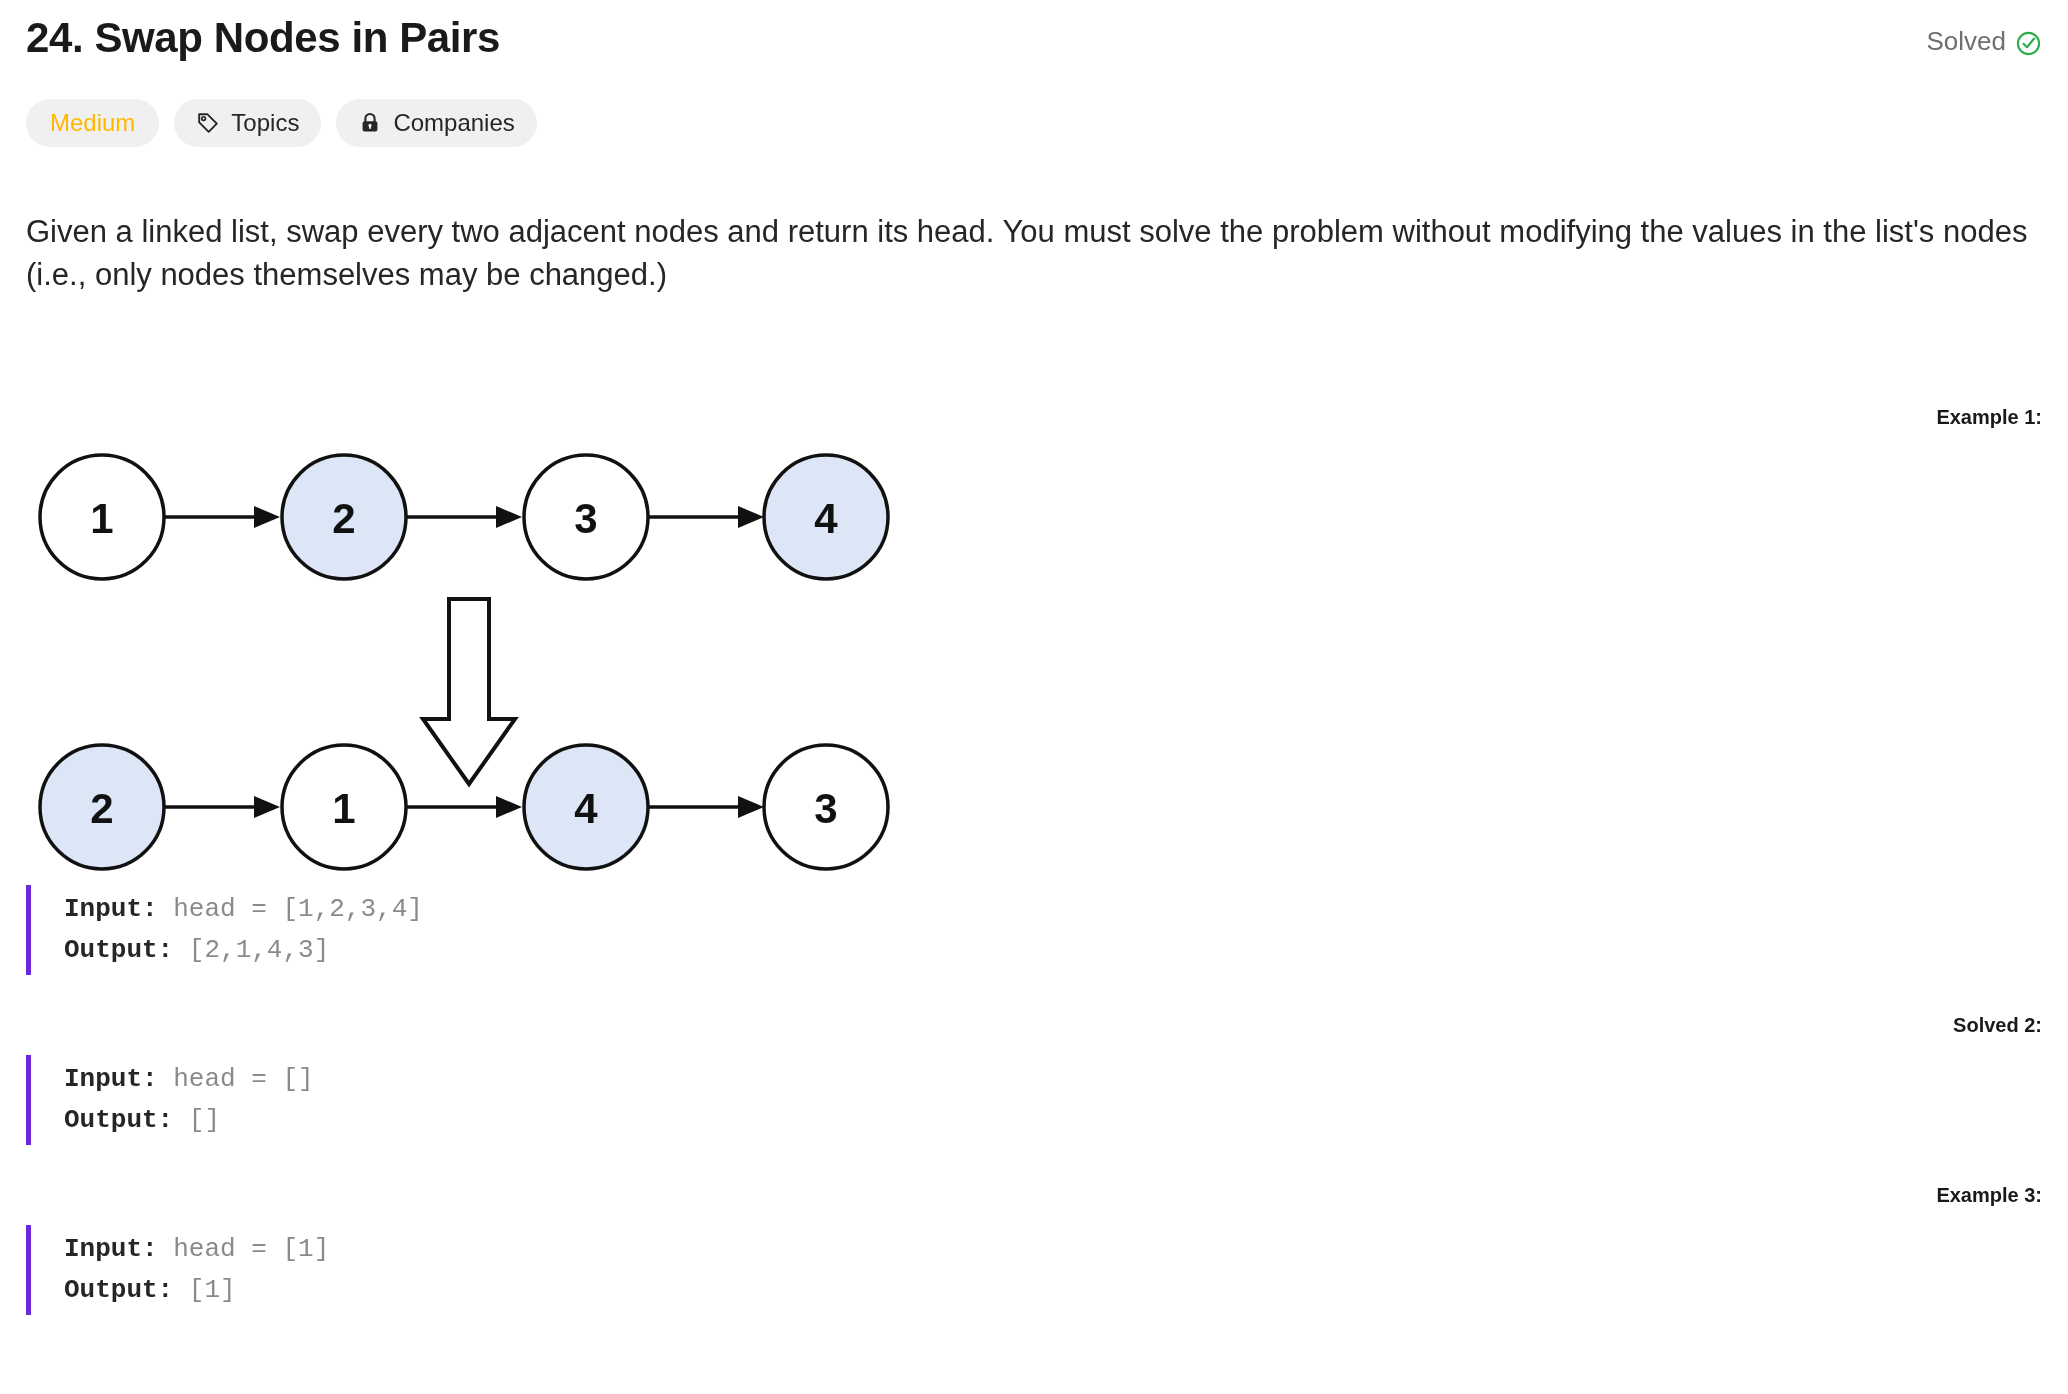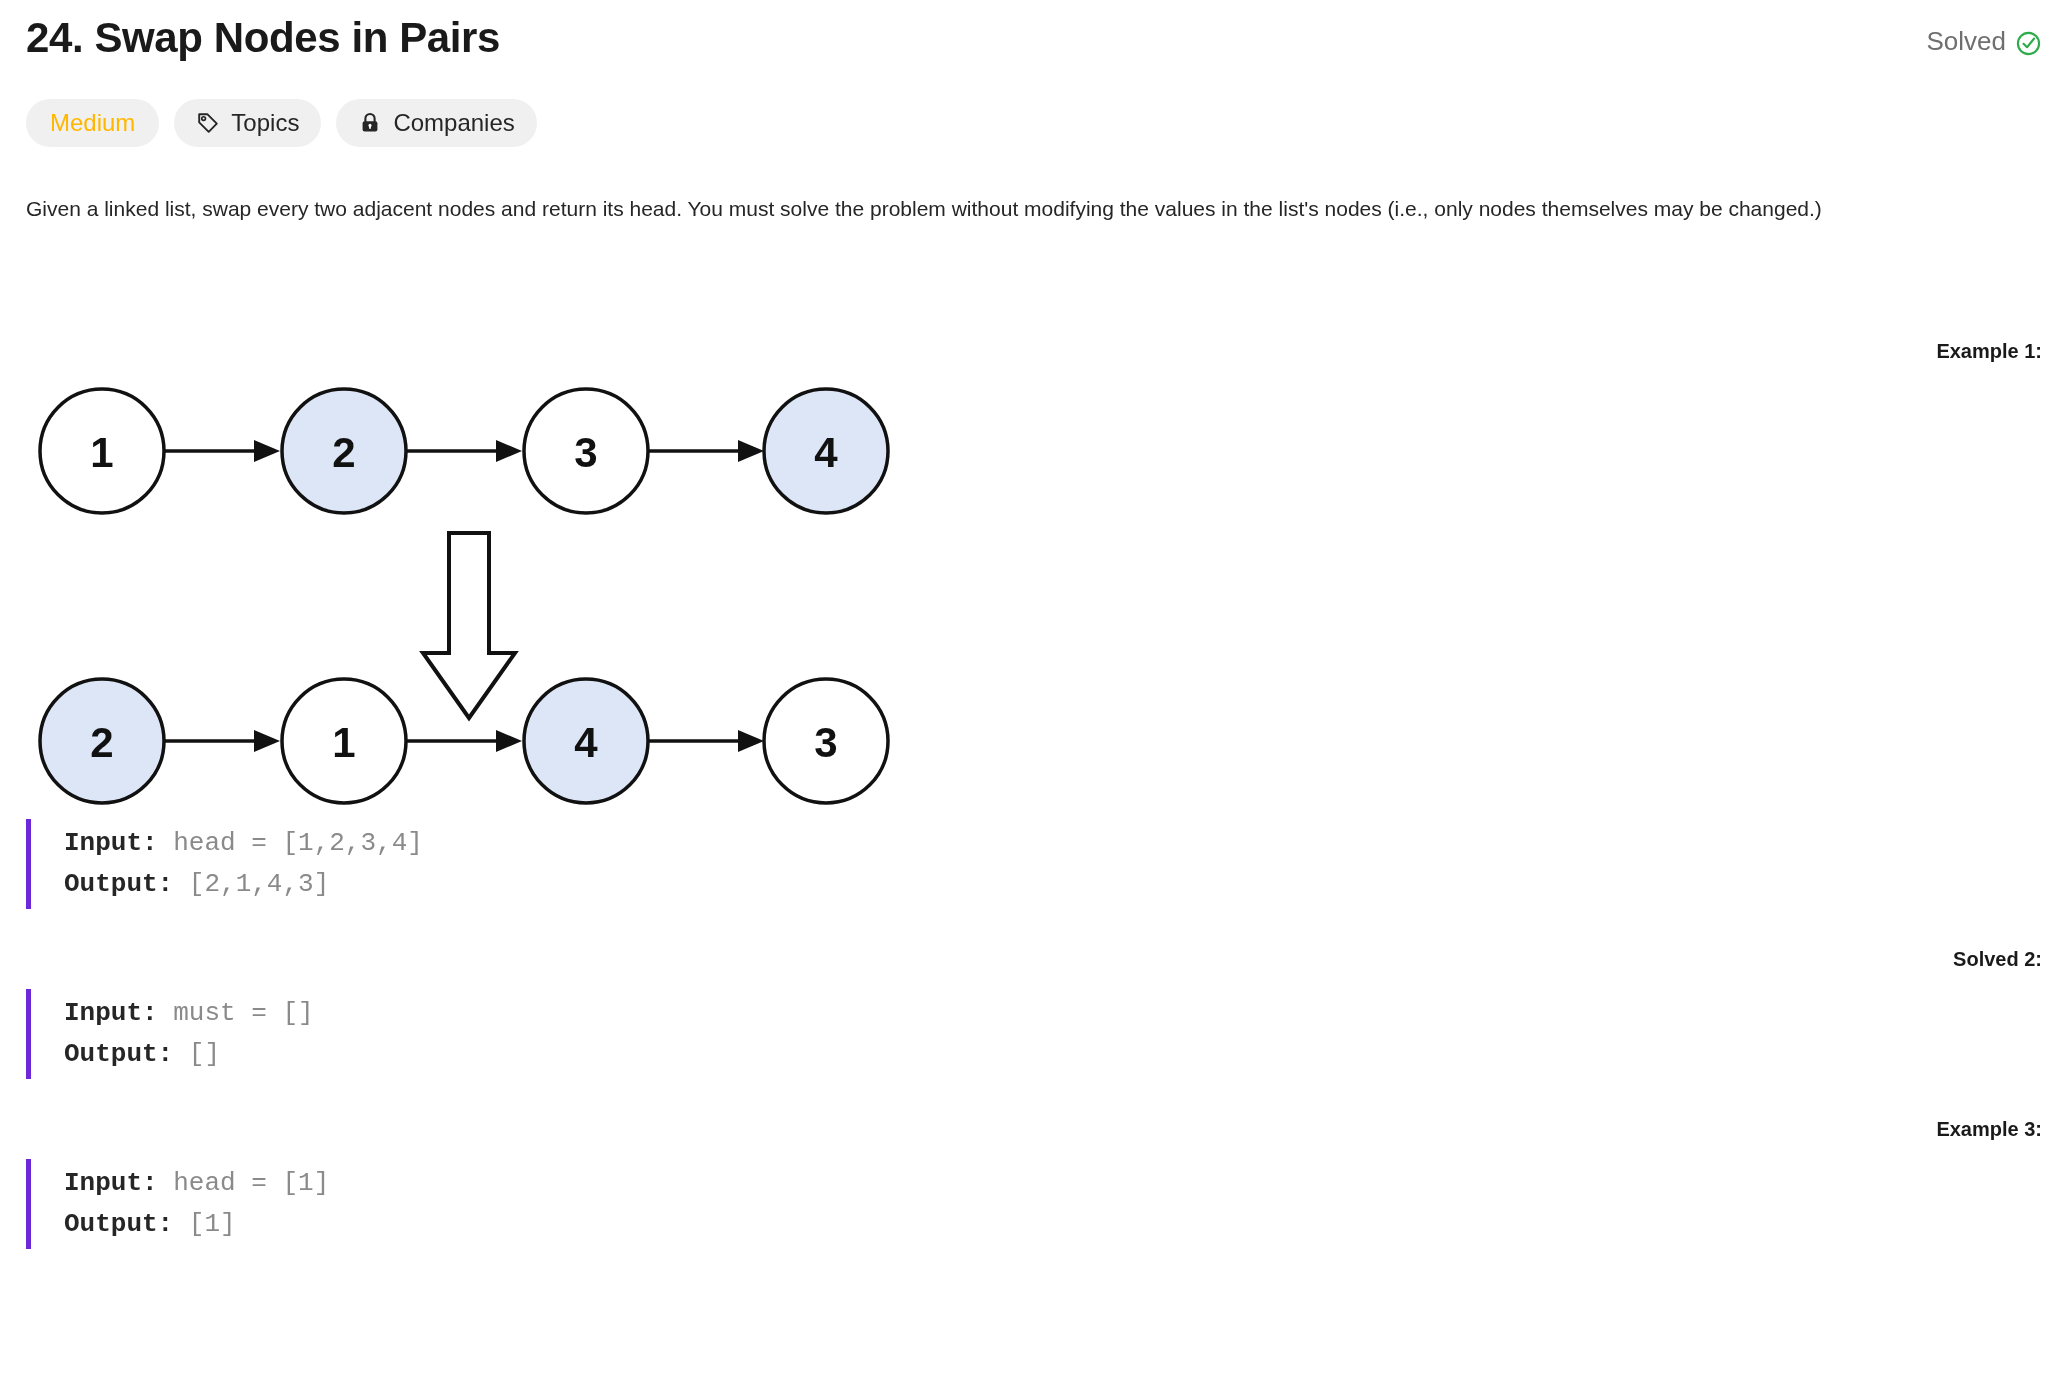--- a/index.html
+++ b/index.html
@@ -59,22 +59,22 @@
     font-size: 24px;
     color: #262626;
     cursor: pointer;
     user-select: none;
   }
   .badge.difficulty { color: #ffb700; padding: 0 24px; }
   .badge-icon { display: block; }
 
   
   .description {
-    margin-top: 40px;
-    font-size: 21px;
+    margin-top: 63px;
+    font-size: 31px;
     line-height: 43px;
     color: #262626;
     max-width: 2030px;
   }
 
   
   .example-heading {
     font-size: 20px;
     font-weight: 700;
     color: #1a1a1a;
@@ -209,21 +209,21 @@
         <text class="node-label" x="800" y="357">3</text>
       </g>
     </svg>
   </div>
 
   <div class="codeblock" id="ex1-code"><span class="k">Input:</span><span class="v"> head = [1,2,3,4]</span>
 <span class="k">Output:</span><span class="v"> [2,1,4,3]</span></div>
 
   <div class="example-heading" id="ex2-heading">Solved 2:</div>
 
-  <div class="codeblock"><span class="k">Input:</span><span class="v"> must = []</span>
+  <div class="codeblock"><span class="k">Input:</span><span class="v"> head = []</span>
 <span class="k">Output:</span><span class="v"> []</span></div>
 
   <div class="example-heading" id="ex3-heading">Example 3:</div>
 
   <div class="codeblock"><span class="k">Input:</span><span class="v"> head = [1]</span>
 <span class="k">Output:</span><span class="v"> [1]</span></div>
 
 </div>
 
 </body></html>

